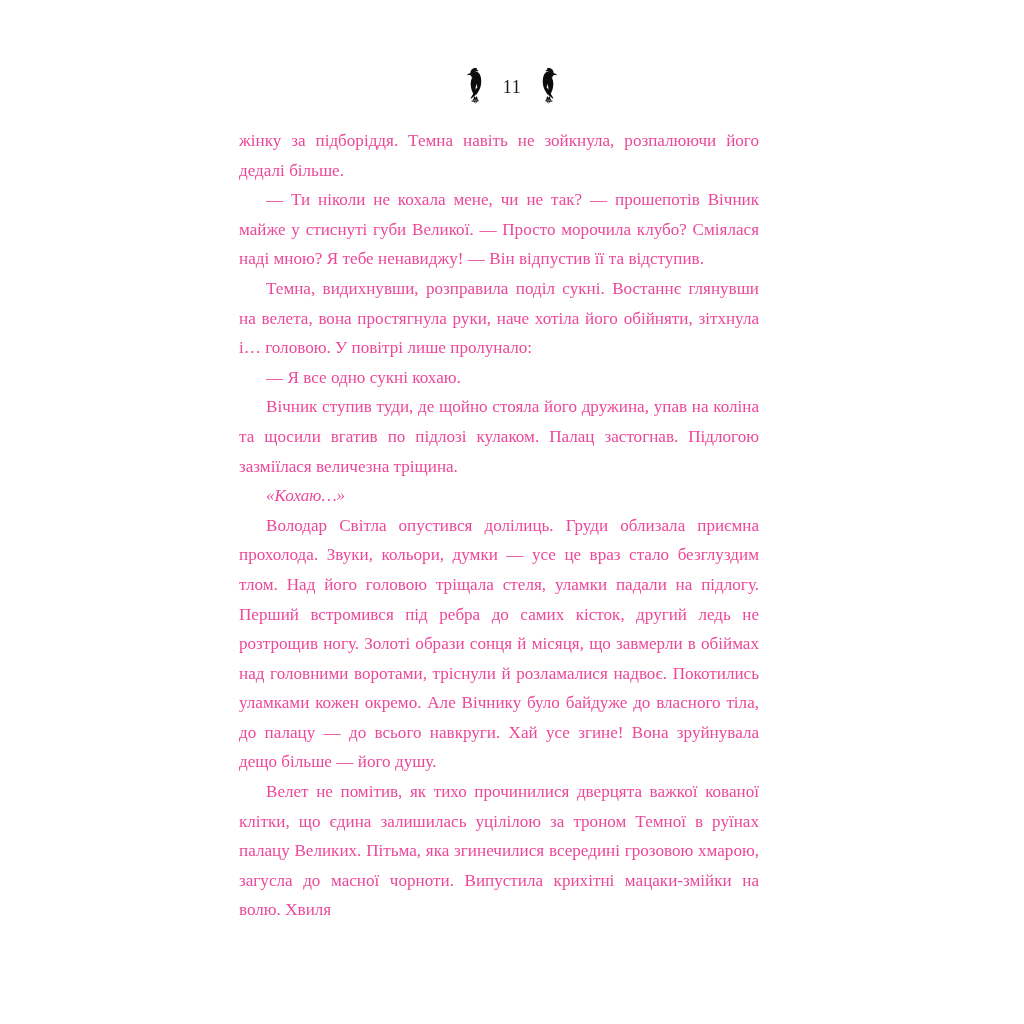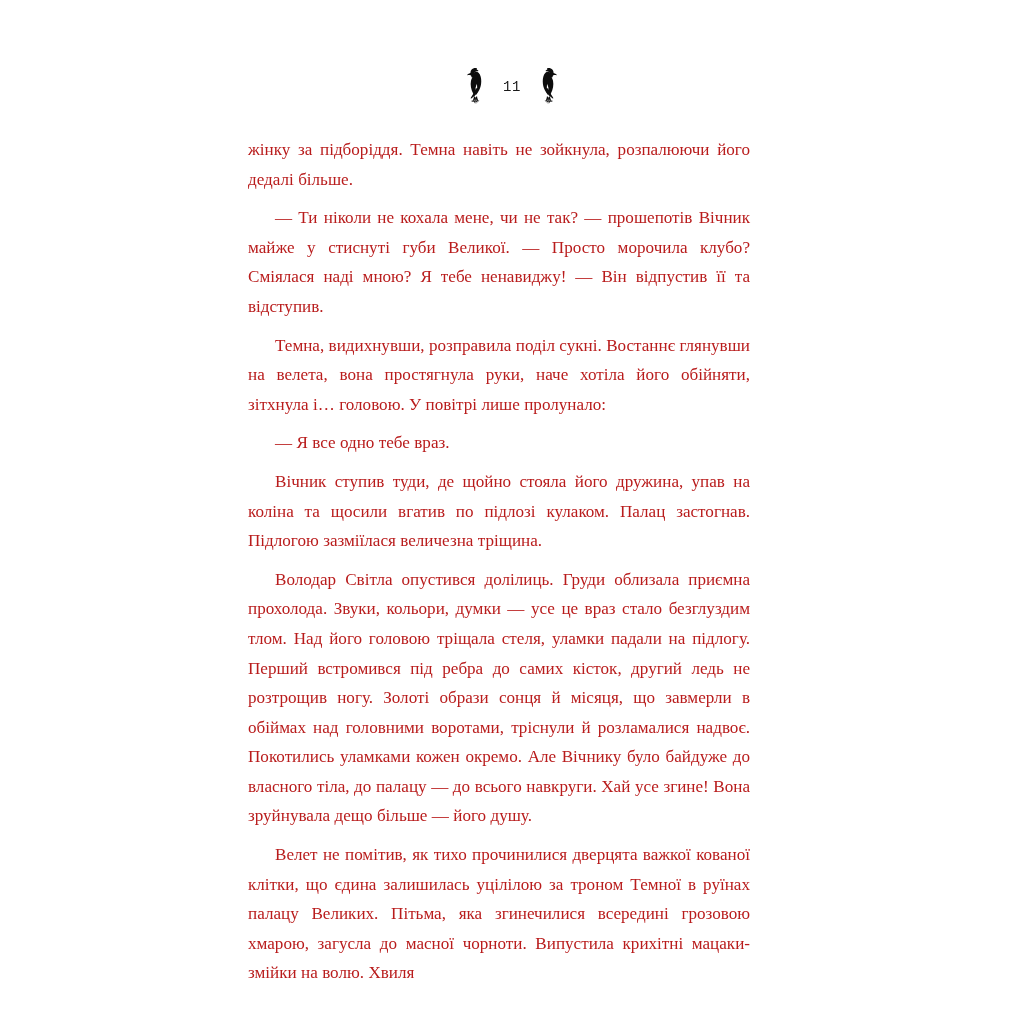--- a/index.html
+++ b/index.html
@@ -37,47 +37,47 @@
   }
   .raven {
     display: block;
     width: 30px;
     height: 42px;
   }
   .raven svg { display: block; width: 30px; height: 42px; }
   .raven-right { transform: scaleX(-1); }
 
   .folio {
-    font-family: Liberation Mono, monospace;
-    font-size: 14px;
+    font-family: Liberation Serif, serif;
+    font-size: 18px;
     letter-spacing: 0.6px;
     color: #1a1a1a;
     line-height: 1;
     position: relative;
     top: 1px;
   }
 
   
   .textblock {
     position: absolute;
     left: 239px;
     top: 126px;
     width: 520px;
   }
 
   p.para {
-    margin: 9px;
+    margin: 0;
     font-size: 17.1px;
     line-height: 29.6px;
     text-align: justify;
     text-align-last: left;
     text-justify: inter-word;
     hyphens: manual;
     word-spacing: 0.1px;
-    color: #b91c1c;
+    color: #ec4899;
   }
   p.para.indent {
     text-indent: 27px;
   }
   p.para.italic {
     font-style: italic;
     text-indent: 27px;
     text-align: left;
   }
 </style>
@@ -123,19 +123,20 @@
         </g>
       </svg>
     </span>
 
   </div>
 
   <div class="textblock">
     <p class="para">жінку за підборіддя. Темна навіть не зойкнула, розпалю­ючи його дедалі більше.</p>
     <p class="para indent">— Ти ніколи не кохала мене, чи не так? — прошепотів Вічник майже у стиснуті губи Великої. — Просто морочи­ла клубо? Сміялася наді мною? Я тебе ненавиджу! — Він відпустив її та відступив.</p>
     <p class="para indent">Темна, видихнувши, розправила поділ сукні. Востан­нє глянувши на велета, вона простягнула руки, наче хоті­ла його обійняти, зітхнула і… головою. У повітрі лише про­лунало:</p>
-    <p class="para indent">— Я все одно тебе враз.</p>
+    <p class="para indent">— Я все одно сукні кохаю.</p>
     <p class="para indent">Вічник ступив туди, де щойно стояла його дружина, упав на коліна та щосили вгатив по підлозі кулаком. Па­лац застогнав. Підлогою зазміїлася величезна тріщина.</p>
+    <p class="para italic">«Кохаю…»</p>
     <p class="para indent">Володар Світла опустився долілиць. Груди облизала приємна прохолода. Звуки, кольори, думки — усе це враз стало безглуздим тлом. Над його головою тріщала стеля, уламки падали на підлогу. Перший встромився під ребра до самих кісток, другий ледь не розтрощив ногу. Золоті об­рази сонця й місяця, що завмерли в обіймах над головни­ми воротами, тріснули й розламалися надвоє. Покотились уламками кожен окремо. Але Вічнику було байдуже до власного тіла, до палацу — до всього навкруги. Хай усе згине! Вона зруйнувала дещо більше — його душу.</p>
     <p class="para indent">Велет не помітив, як тихо прочинилися дверцята важ­кої кованої клітки, що єдина залишилась уцілілою за троном Темної в руїнах палацу Великих. Пітьма, яка згине­чилися всередині грозовою хмарою, загусла до масної чор­ноти. Випустила крихітні мацаки-змійки на волю. Хвиля</p>
   </div>
 
 </div>
 
 </body></html>

